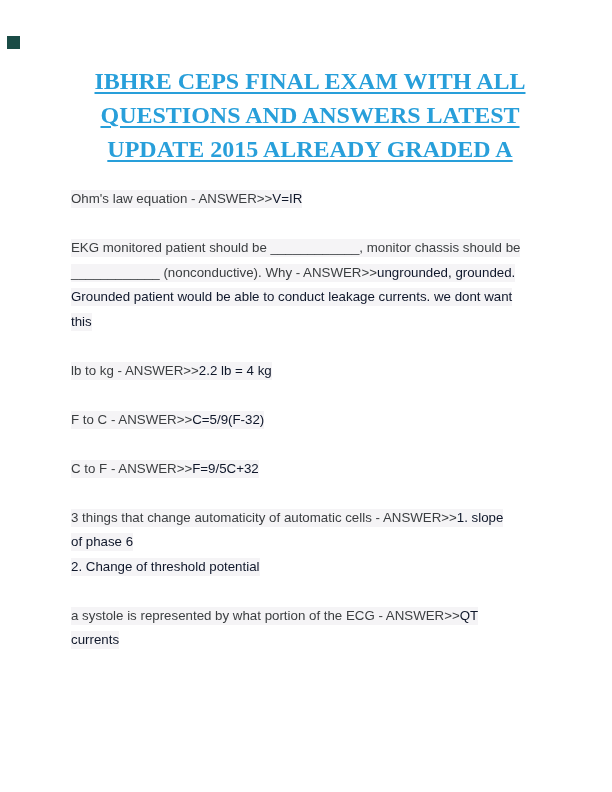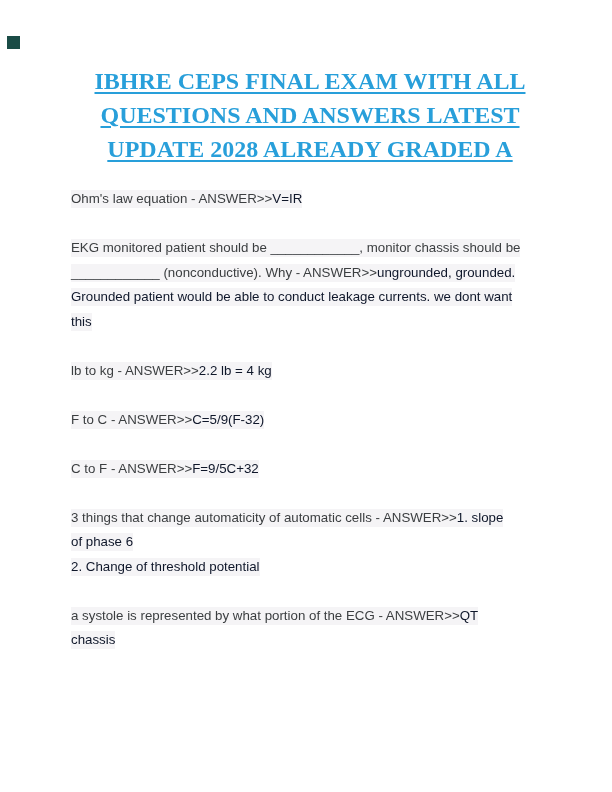--- a/index.html
+++ b/index.html
@@ -64,27 +64,27 @@
 
 <div class="page">
 
   <div class="corner-square top"></div>
   <div class="corner-square bottom"></div>
 
   <div class="doc">
     <h1 class="doc-title">
       <div class="title-line">IBHRE CEPS FINAL EXAM WITH ALL</div>
       <div class="title-line">QUESTIONS AND ANSWERS LATEST</div>
-      <div class="title-line">UPDATE 2028 ALREADY GRADED A</div>
+      <div class="title-line">UPDATE 2015 ALREADY GRADED A</div>
     </h1>
 
     <div>
         <div class="para"><span class="seg t-dark">Ohm's law equation - ANSWER&gt;&gt;</span><span class="seg t-blue">V=IR</span></div>
         <div class="para"><span class="seg t-dark">EKG monitored patient should be ____________, monitor chassis should be</span><br><span class="seg t-dark">____________ (nonconductive). Why - ANSWER&gt;&gt;</span><span class="seg t-blue">ungrounded, grounded.</span><br><span class="seg t-blue">Grounded patient would be able to conduct leakage currents. we dont want</span><br><span class="seg t-blue">this</span></div>
         <div class="para"><span class="seg t-dark">lb to kg - ANSWER&gt;&gt;</span><span class="seg t-blue">2.2 lb = 4 kg</span></div>
         <div class="para"><span class="seg t-dark">F to C - ANSWER&gt;&gt;</span><span class="seg t-blue">C=5/9(F-32)</span></div>
         <div class="para"><span class="seg t-dark">C to F - ANSWER&gt;&gt;</span><span class="seg t-blue">F=9/5C+32</span></div>
         <div class="para"><span class="seg t-dark">3 things that change automaticity of automatic cells - ANSWER&gt;&gt;</span><span class="seg t-blue">1. slope</span><br><span class="seg t-blue">of phase 6</span><br><span class="seg t-blue">2. Change of threshold potential</span><br></div>
-        <div class="para"><span class="seg t-dark">a systole is represented by what portion of the ECG - ANSWER&gt;&gt;</span><span class="seg t-blue">QT</span><br><span class="seg t-blue">chassis</span></div>
+        <div class="para"><span class="seg t-dark">a systole is represented by what portion of the ECG - ANSWER&gt;&gt;</span><span class="seg t-blue">QT</span><br><span class="seg t-blue">currents</span></div>
       </div>
   </div>
 
 </div>
 
 </body></html>

